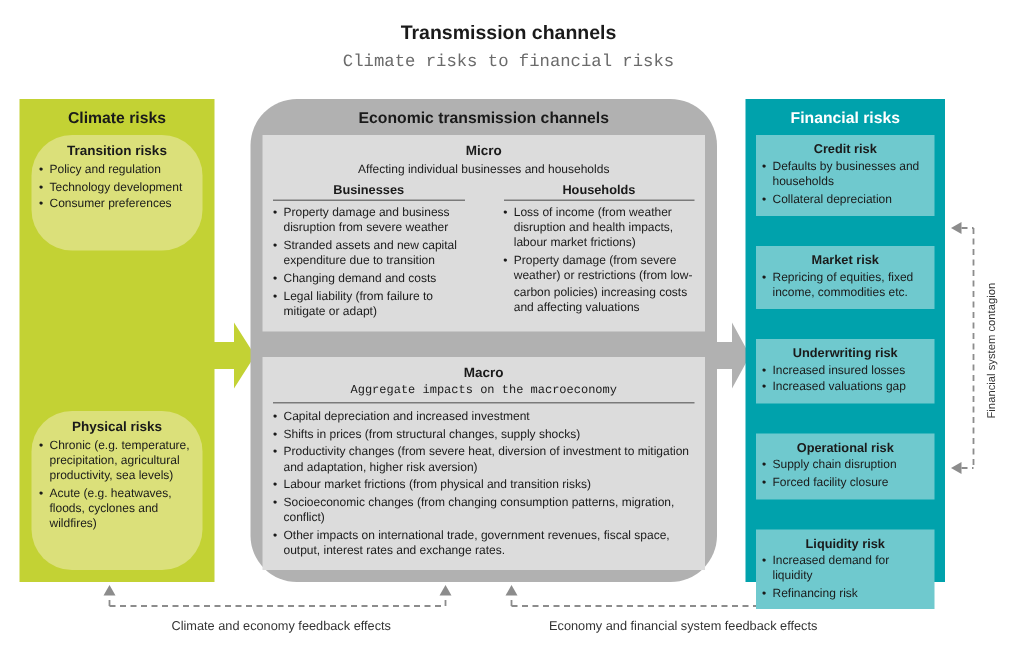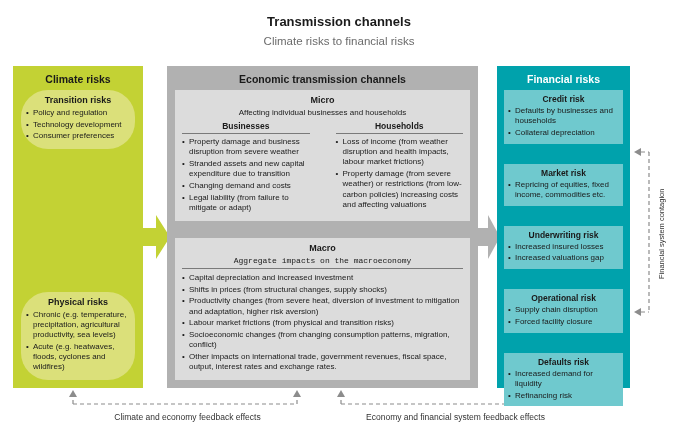--- a/index.html
+++ b/index.html
@@ -3,32 +3,32 @@
 <meta charset="utf-8">
 <style>
   html,body { margin:0; padding:0; background:#ffffff; }
   .canvas {
     position:relative; width:678px; height:438px; background:#fff;
     font-family:"Liberation Sans", sans-serif; color:#1a1a1a; overflow:hidden;
   }
   .title { position:absolute; top:14px; left:0; width:678px; text-align:center;
            font-size:13px; font-weight:bold; color:#1a1a1a; }
   .subtitle { position:absolute; top:35px; left:0; width:678px; text-align:center;
-              font-size:11.5px; color:#6b6b6b; }
+              font-size:11.5px; color:#6b6b6b;font-family:Liberation Mono, monospace; }
 
   .col { position:absolute; top:66px; height:322px; display:flex; flex-direction:column; box-sizing:border-box; }
   .col-climate { left:13px;  width:130px; background:var(--climate-outer,#c3d234); }
-  .col-econ    { left:167px; width:311px; background:var(--economic-outer,#b1b1b1); }
+  .col-econ    { left:167px; width:311px; background:var(--economic-outer,#b1b1b1);border-radius:31px; }
   .col-fin     { left:497px; width:133px; background:var(--financial-outer,#00a2ac); }
 
   .col-header { text-align:center; font-weight:bold; font-size:10.5px; padding:7px 2px 5px; }
   .col-fin .col-header { color:var(--financial-header-text,#ffffff); }
 
   .box { box-sizing:border-box; }
-  .lime-box { background:var(--climate-inner,#dbe07a); margin:0 8px; padding:5px 5px 6px;border-radius:27px; }
+  .lime-box { background:var(--climate-inner,#dbe07a); margin:0 8px; padding:5px 5px 24px;border-radius:27px; }
   .gray-box { background:var(--economic-inner,#dcdcdc); margin:0 8px; padding:5px 7px 6px; }
   .spacer { flex:1; min-height:6px; }
   .col-bottom-pad { height:8px; flex:none; }
 
   .box-title { font-weight:bold; font-size:9px; text-align:center; margin-bottom:3px; }
   .box-sub   { font-size:8px; text-align:center; margin-bottom:4px; }
   .box-sub.ruled { border-bottom:1px solid #7a7a7a; padding-bottom:3px;font-family:Liberation Mono, monospace; }
 
   .li { position:relative; padding-left:7px; font-size:8px; line-height:1.28; margin-bottom:1.5px; }
   .li::before { content:"\2022"; position:absolute; left:0; top:0; }
@@ -165,21 +165,21 @@
         <div class="li">Increased valuations gap</div>
       </div>
 
       <div class="box fin-box">
         <div class="box-title">Operational risk</div>
         <div class="li">Supply chain disruption</div>
         <div class="li">Forced facility closure</div>
       </div>
 
       <div class="box fin-box">
-        <div class="box-title">Defaults risk</div>
+        <div class="box-title">Liquidity risk</div>
         <div class="li">Increased demand for liquidity</div>
         <div class="li">Refinancing risk</div>
       </div>
 
     </div>
   </div>
 
   <div class="contagion-label">Financial system contagion</div>
   <div class="feedback-label left">Climate and economy feedback effects</div>
   <div class="feedback-label right">Economy and financial system feedback effects</div>

